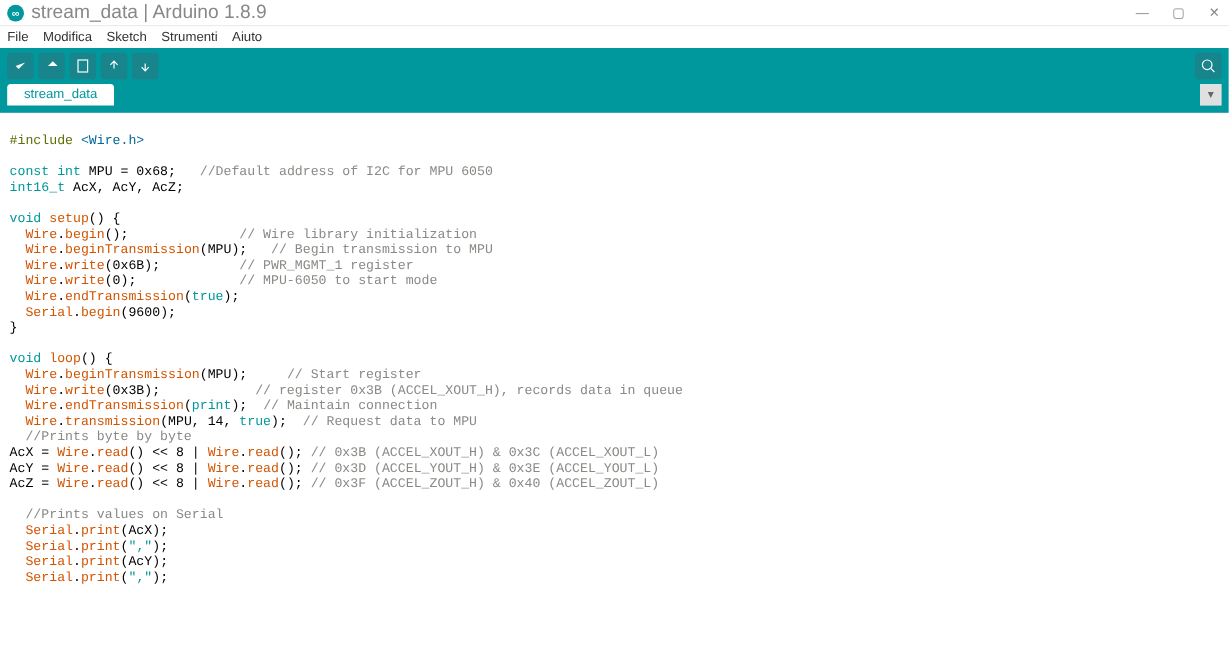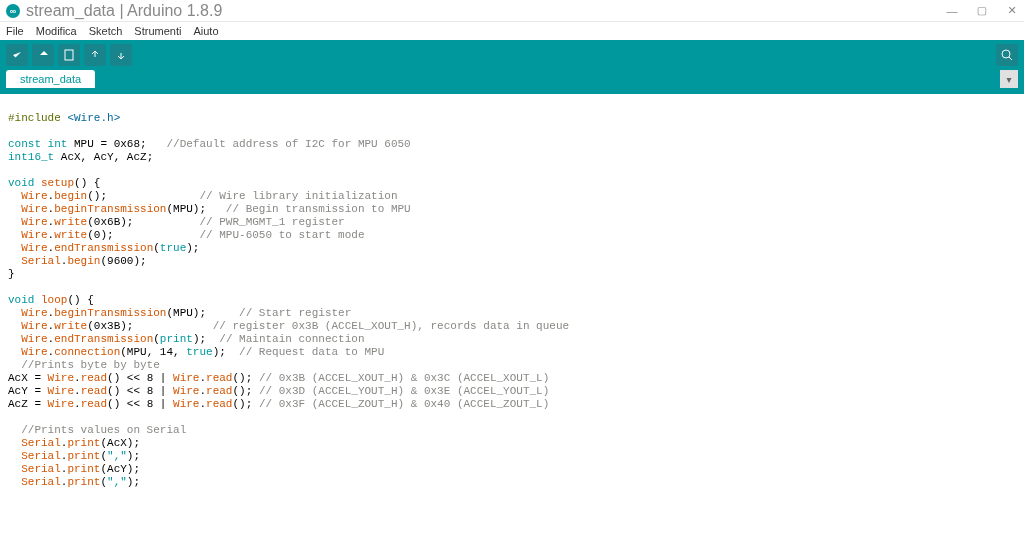--- a/index.html
+++ b/index.html
@@ -105,21 +105,21 @@
   <span class="c-fn">Wire</span>.<span class="c-fn">write</span><span>(0x6B);          </span><span class="c-com">// PWR_MGMT_1 register</span>
   <span class="c-fn">Wire</span>.<span class="c-fn">write</span><span>(0);             </span><span class="c-com">// MPU-6050 to start mode</span>
   <span class="c-fn">Wire</span>.<span class="c-fn">endTransmission</span>(<span class="c-bool">true</span>);
   <span class="c-fn">Serial</span>.<span class="c-fn">begin</span><span>(9600);</span>
 <span>}</span>
 
 <span class="c-kw">void</span> <span class="c-fn">loop</span><span>() {</span>
   <span class="c-fn">Wire</span>.<span class="c-fn">beginTransmission</span><span>(MPU);     </span><span class="c-com">// Start register</span>
   <span class="c-fn">Wire</span>.<span class="c-fn">write</span><span>(0x3B);            </span><span class="c-com">// register 0x3B (ACCEL_XOUT_H), records data in queue</span>
   <span class="c-fn">Wire</span>.<span class="c-fn">endTransmission</span>(<span class="c-bool">print</span><span>);  </span><span class="c-com">// Maintain connection</span>
-  <span class="c-fn">Wire</span>.<span class="c-fn">connection</span><span>(MPU, 14, </span><span class="c-bool">true</span><span>);  </span><span class="c-com">// Request data to MPU</span>
+  <span class="c-fn">Wire</span>.<span class="c-fn">transmission</span><span>(MPU, 14, </span><span class="c-bool">true</span><span>);  </span><span class="c-com">// Request data to MPU</span>
   <span class="c-com">//Prints byte by byte</span>
 <span>AcX = </span><span class="c-fn">Wire</span>.<span class="c-fn">read</span><span>() &lt;&lt; 8 | </span><span class="c-fn">Wire</span>.<span class="c-fn">read</span><span>(); </span><span class="c-com">// 0x3B (ACCEL_XOUT_H) &amp; 0x3C (ACCEL_XOUT_L)</span>
 <span>AcY = </span><span class="c-fn">Wire</span>.<span class="c-fn">read</span><span>() &lt;&lt; 8 | </span><span class="c-fn">Wire</span>.<span class="c-fn">read</span><span>(); </span><span class="c-com">// 0x3D (ACCEL_YOUT_H) &amp; 0x3E (ACCEL_YOUT_L)</span>
 <span>AcZ = </span><span class="c-fn">Wire</span>.<span class="c-fn">read</span><span>() &lt;&lt; 8 | </span><span class="c-fn">Wire</span>.<span class="c-fn">read</span><span>(); </span><span class="c-com">// 0x3F (ACCEL_ZOUT_H) &amp; 0x40 (ACCEL_ZOUT_L)</span>
 
   <span class="c-com">//Prints values on Serial</span>
   <span class="c-fn">Serial</span>.<span class="c-fn">print</span><span>(AcX);</span>
   <span class="c-fn">Serial</span>.<span class="c-fn">print</span>(<span class="c-str">","</span>);
   <span class="c-fn">Serial</span>.<span class="c-fn">print</span><span>(AcY);</span>
   <span class="c-fn">Serial</span>.<span class="c-fn">print</span>(<span class="c-str">","</span>);</div>

